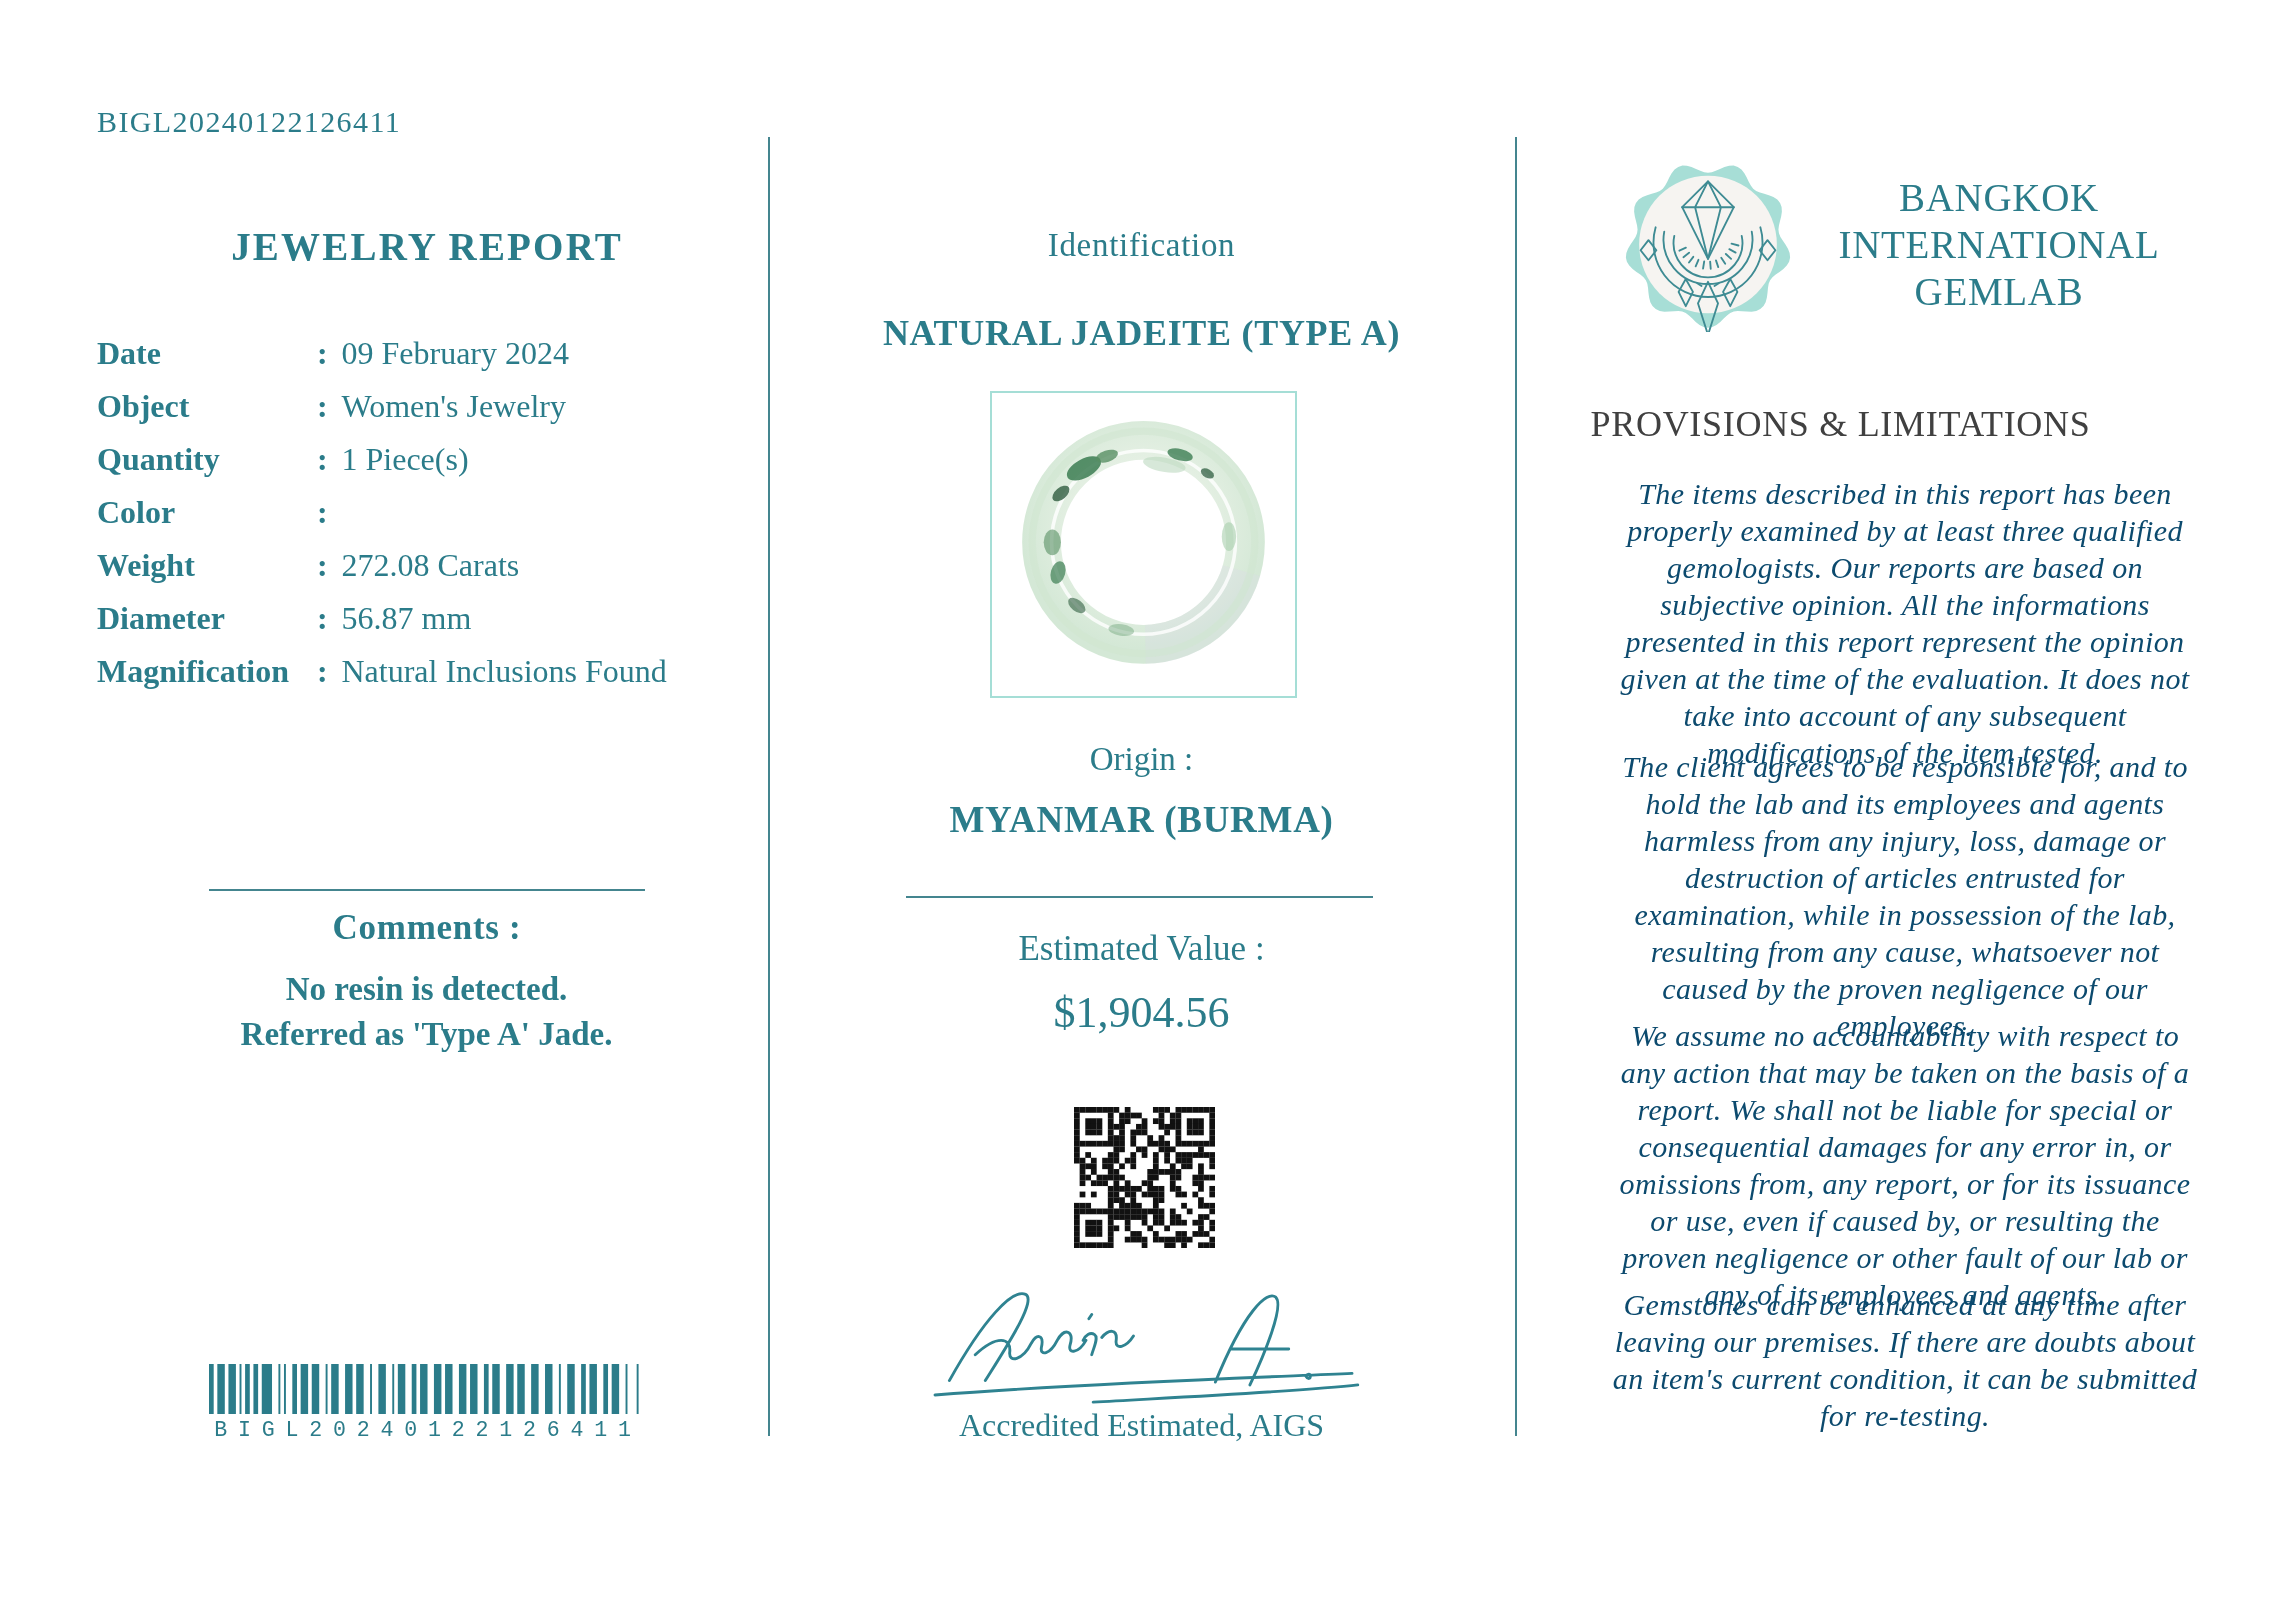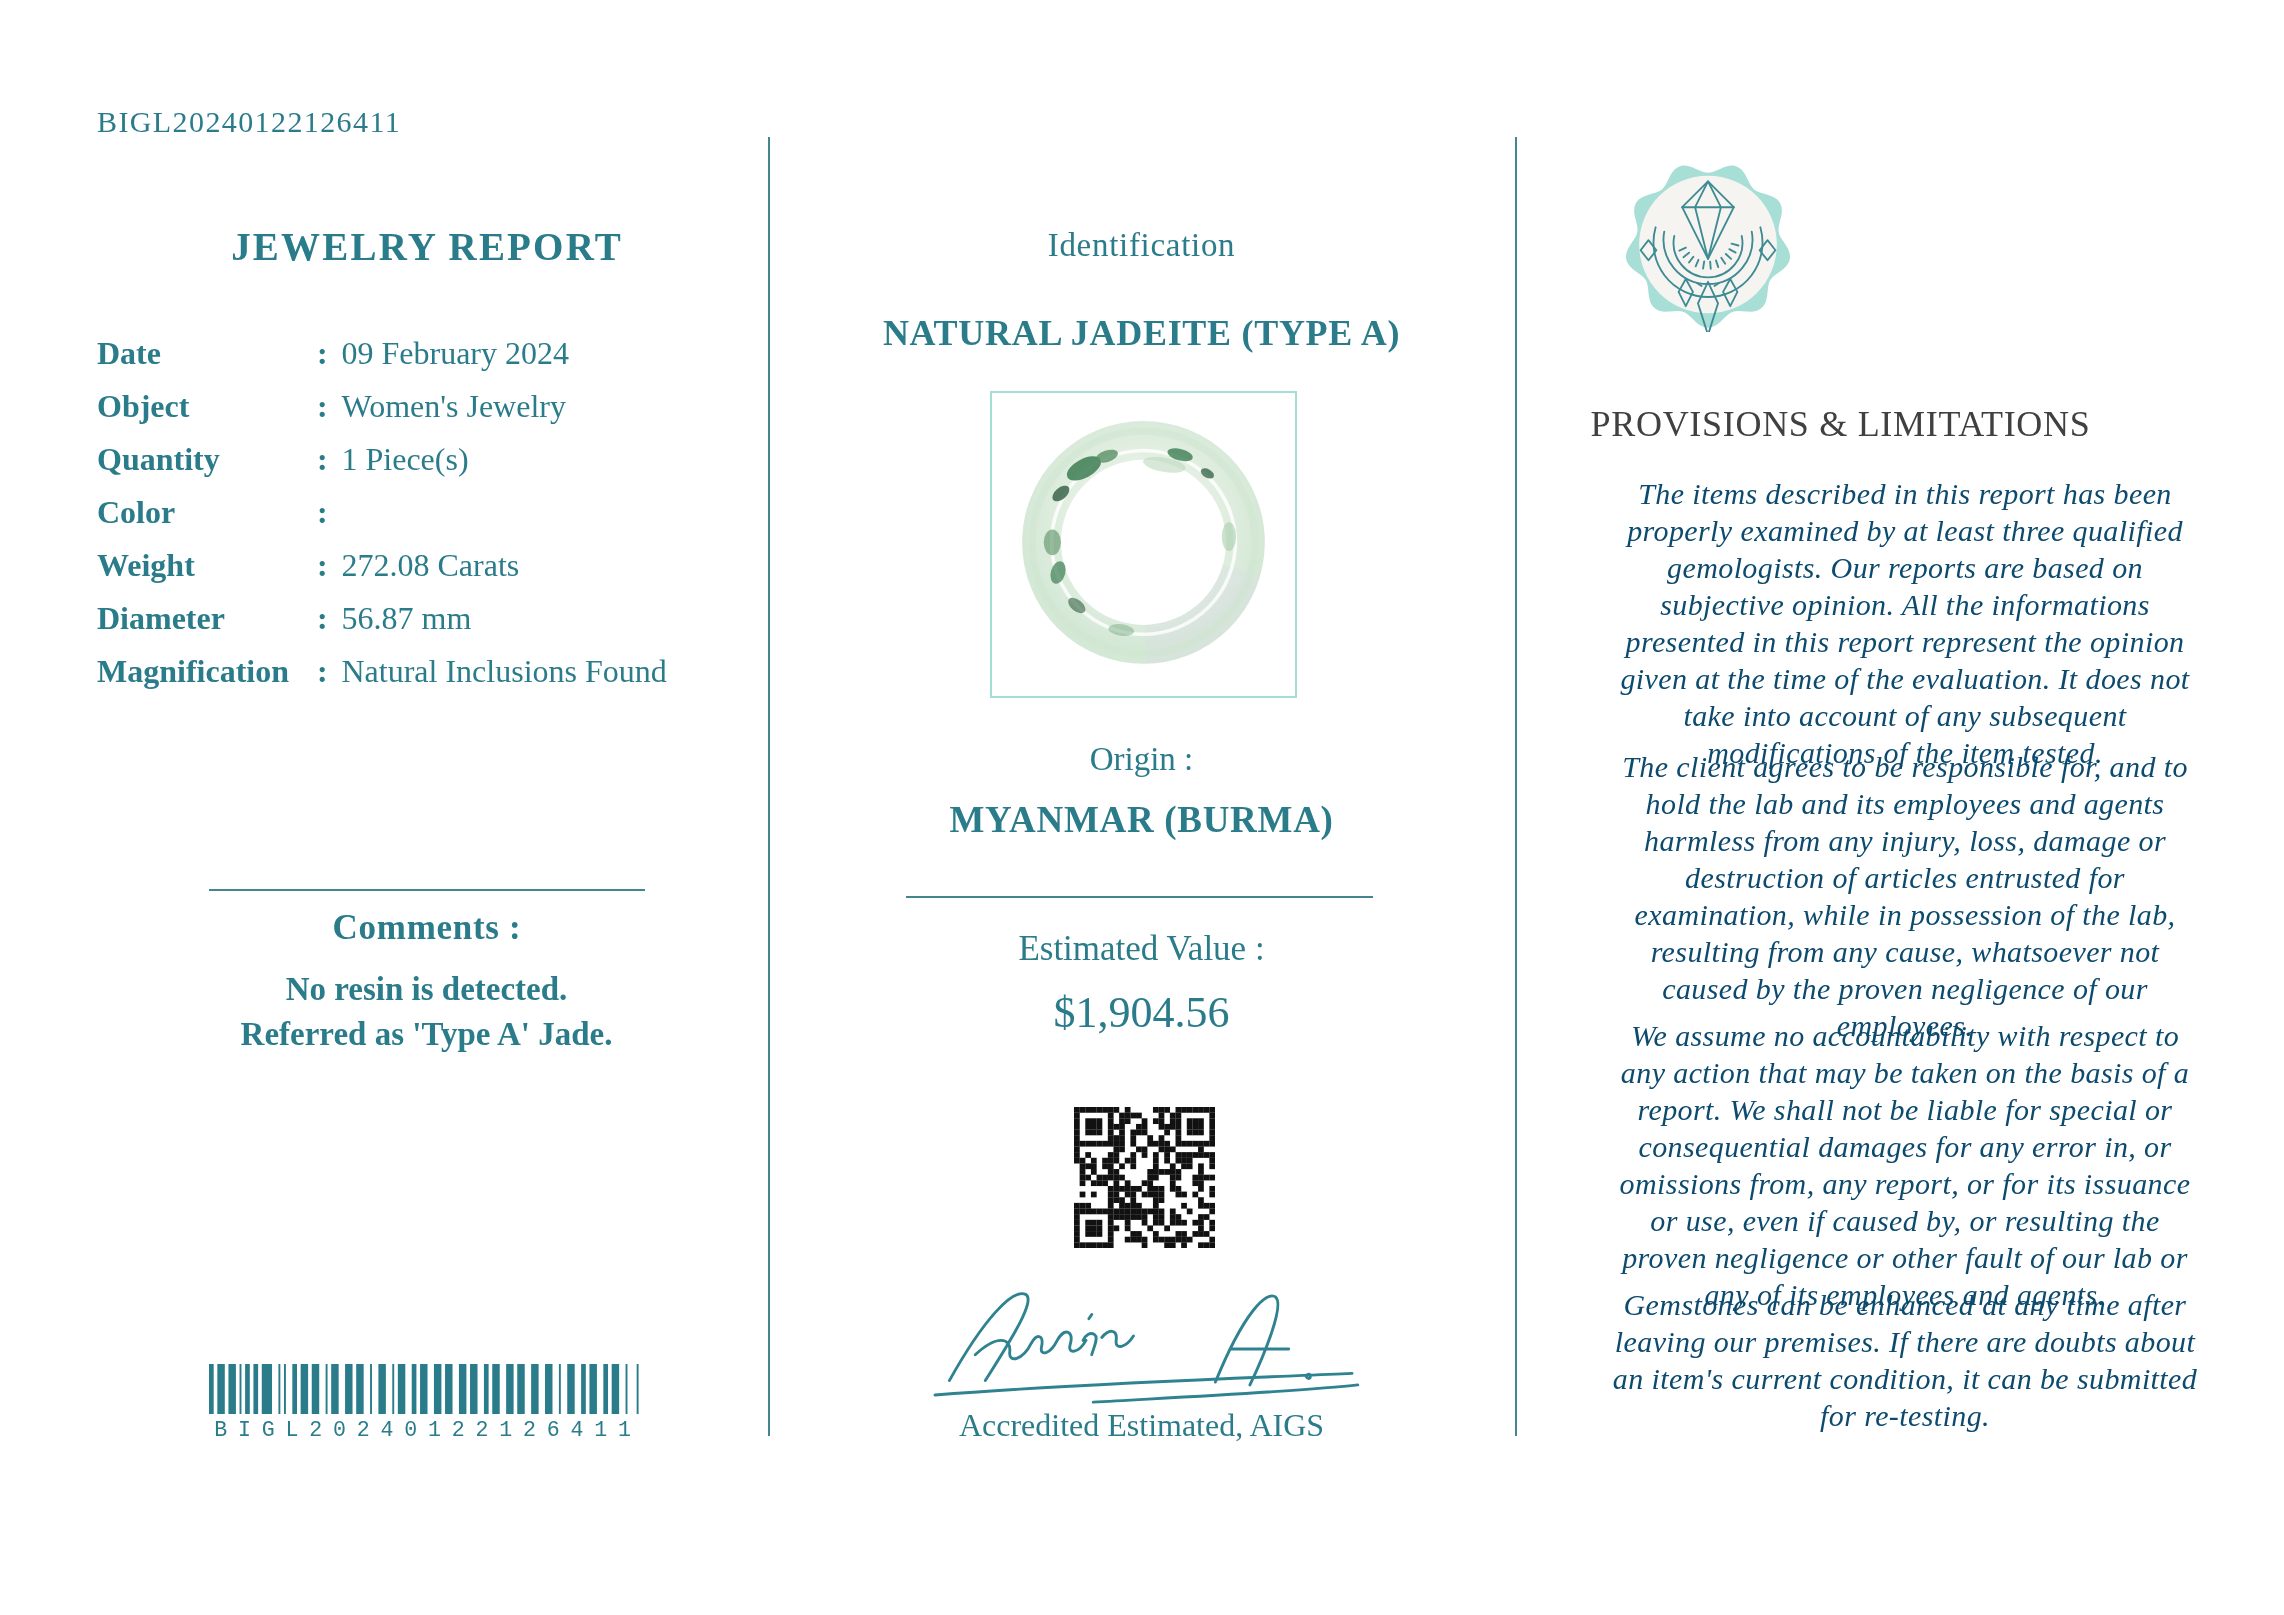--- a/index.html
+++ b/index.html
@@ -576,20 +576,25 @@
       <path d="M52,116 L63,130 L52,144 L41,130 Z"></path>
       <path d="M218,116 L229,130 L218,144 L207,130 Z"></path>
 
       <path d="M104,170 L114,188 L104,208 L94,188 Z"></path>
       <path d="M166,170 L176,188 L166,208 L156,188 Z"></path>
       <path d="M135,174 L149,204 L135,248 L121,204 Z"></path>
       <path d="M120,176 L126,180 M150,176 L144,180"></path>
     </g>
   </svg>
 
+  <div class="abs" id="lab-name">
+    <div>BANGKOK</div>
+    <div>INTERNATIONAL</div>
+    <div>GEMLAB</div>
+  </div>
 
   <div class="abs" id="provisions-heading">PROVISIONS &amp; LIMITATIONS</div>
 
   <div class="abs provision-para" id="para-0">The items described in this report has been properly examined by at least three qualified gemologists. Our reports are based on subjective opinion. All the informations presented in this report represent the opinion given at the time of the evaluation. It does not take into account of any subsequent modifications of the item tested.</div>
   <div class="abs provision-para" id="para-1">The client agrees to be responsible for, and to hold the lab and its employees and agents harmless from any injury, loss, damage or destruction of articles entrusted for examination, while in possession of the lab, resulting from any cause, whatsoever not caused by the proven negligence of our employees.</div>
   <div class="abs provision-para" id="para-2">We assume no accountability with respect to any action that may be taken on the basis of a report. We shall not be liable for special or consequential damages for any error in, or omissions from, any report, or for its issuance or use, even if caused by, or resulting the proven negligence or other fault of our lab or any of its employees and agents.</div>
   <div class="abs provision-para" id="para-3">Gemstones can be enhanced at any time after leaving our premises. If there are doubts about an item's current condition, it can be submitted for re-testing.</div>
 
 </div>
 

